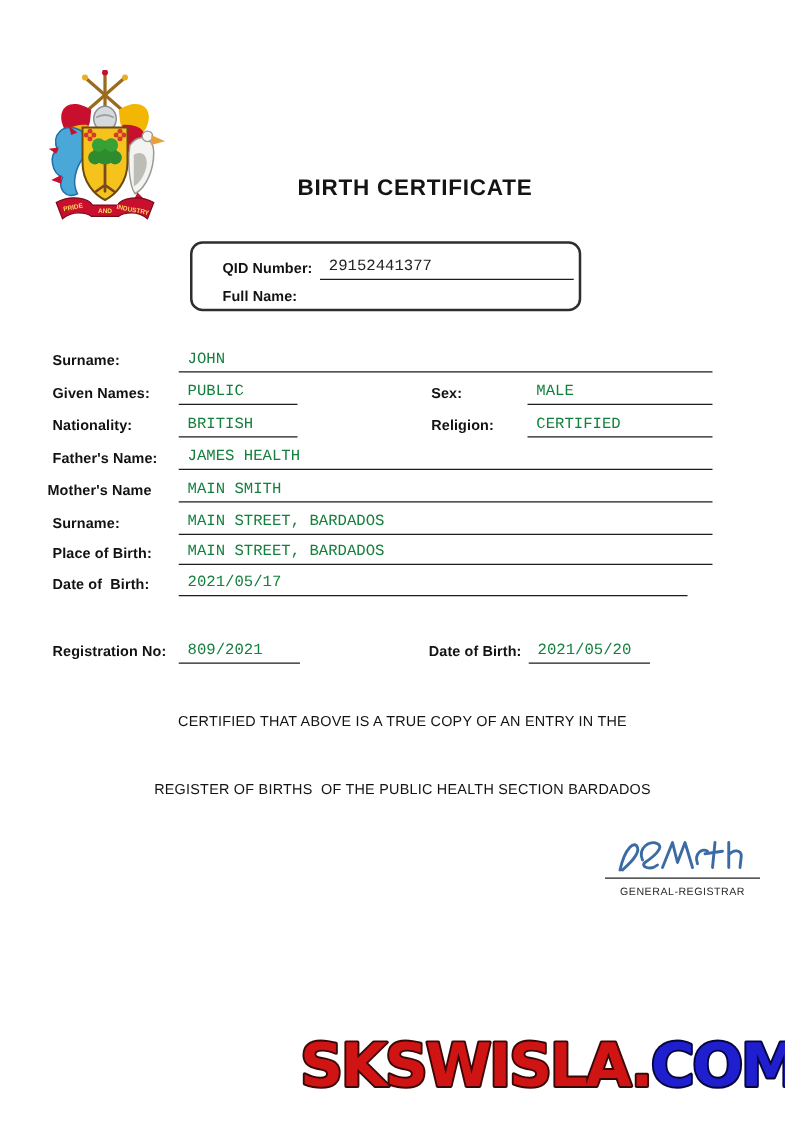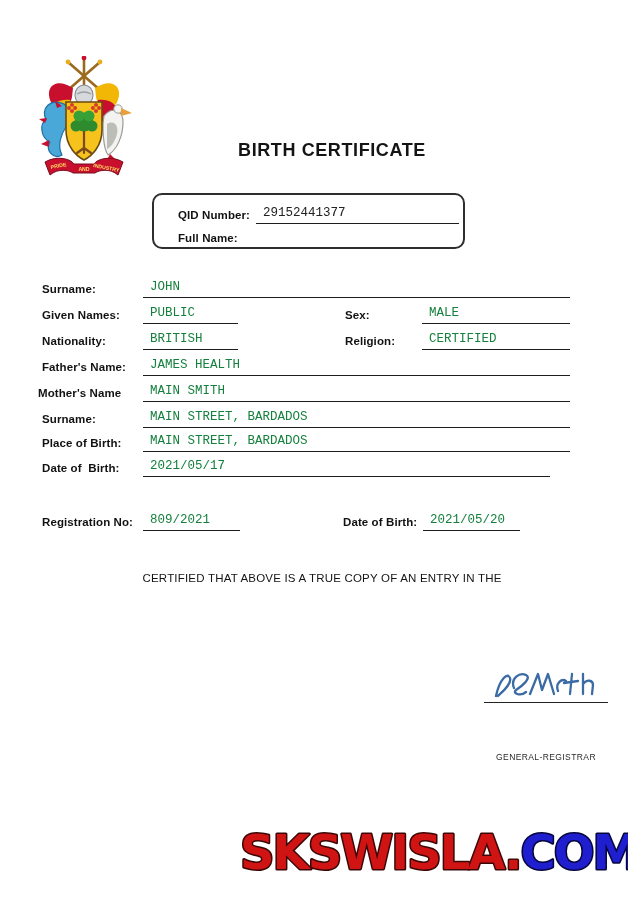--- a/index.html
+++ b/index.html
@@ -27,21 +27,21 @@
     border: 2px solid #2e2e2e; border-radius: 10px;
   }
   .qbox .mono { font-weight: normal; color: #222; }
   .cert {
     left: 0; right: 0; text-align: center; font-weight: normal; font-size: 11.5px;
     color: #141414; white-space: pre; letter-spacing: 0.2px;
   }
   .sig-line { left: 484px; top: 702px; width: 124px; border-top: 1.5px solid #222; }
   .sig-title {
     left: 478px; top: 708px; width: 136px; text-align: center;
-    font-size: 8.5px; color: #2a2a2a; letter-spacing: 0.4px; margin-top: 44px;
+    font-size: 8.5px; color: #2a2a2a; letter-spacing: 0.4px;
   }
 </style>
 </head>
 <body>
 
 <div class="page">
 
   <svg class="abs" style="left:33px;top:56px" width="102" height="124" viewBox="0 0 102 124">
 
     <g stroke="#9a6b1f" stroke-width="2.6" stroke-linecap="round">
@@ -151,20 +151,21 @@
     <span class="label abs" style="left:42px;top:462px">Date of  Birth:</span>
     <span class="mono uline abs" style="left:143px;top:459px;width:407px">2021/05/17</span>
 
     <span class="label abs" style="left:42px;top:516px">Registration No:</span>
     <span class="mono uline abs" style="left:143px;top:513px;width:97px">809/2021</span>
     <span class="label abs" style="left:343px;top:516px">Date of Birth:</span>
     <span class="mono uline abs" style="left:423px;top:513px;width:97px">2021/05/20</span>
   </div>
 
   <div class="abs cert" style="top:572px">CERTIFIED THAT ABOVE IS A TRUE COPY OF AN ENTRY IN THE</div>
+  <div class="abs cert" style="top:626px">REGISTER OF BIRTHS  OF THE PUBLIC HEALTH SECTION BARDADOS</div>
 
   <svg class="abs" style="left:492px;top:666px" width="106" height="36" viewBox="0 0 106 36">
     <path d="M4,30 C8,12 16,6 18,12 C20,18 10,26 6,30
              M22,22 C18,12 28,6 34,9 C40,12 30,20 24,24 C20,27 28,31 34,26
              M38,28 L46,8 L50,24 L56,8 L62,28
              M66,25 C63,17 70,12 74,15
              M80,8 L78,28 M72,17 L86,15
              M91,8 L91,28 M91,18 C95,13 101,14 101,19 L100,28" fill="none" stroke="#3b6ba5" stroke-width="2.3" stroke-linecap="round" stroke-linejoin="round"></path>
   </svg>
   <div class="abs sig-line"></div>

